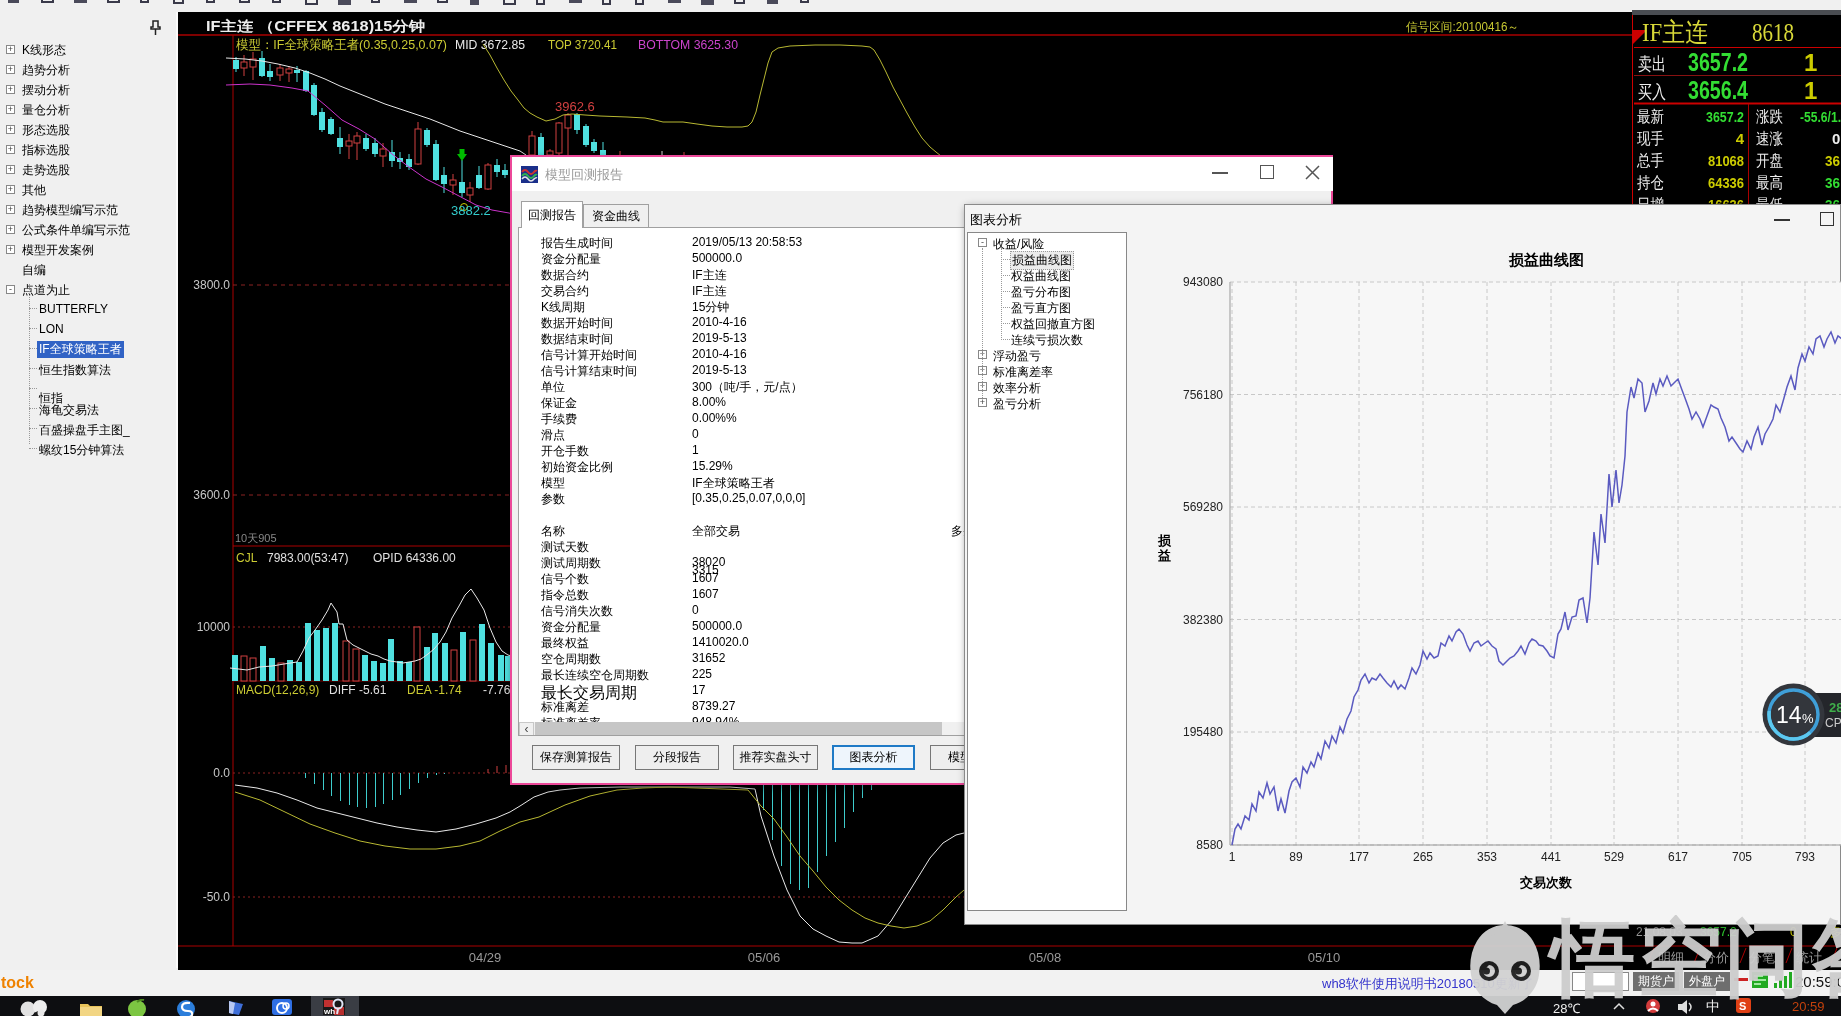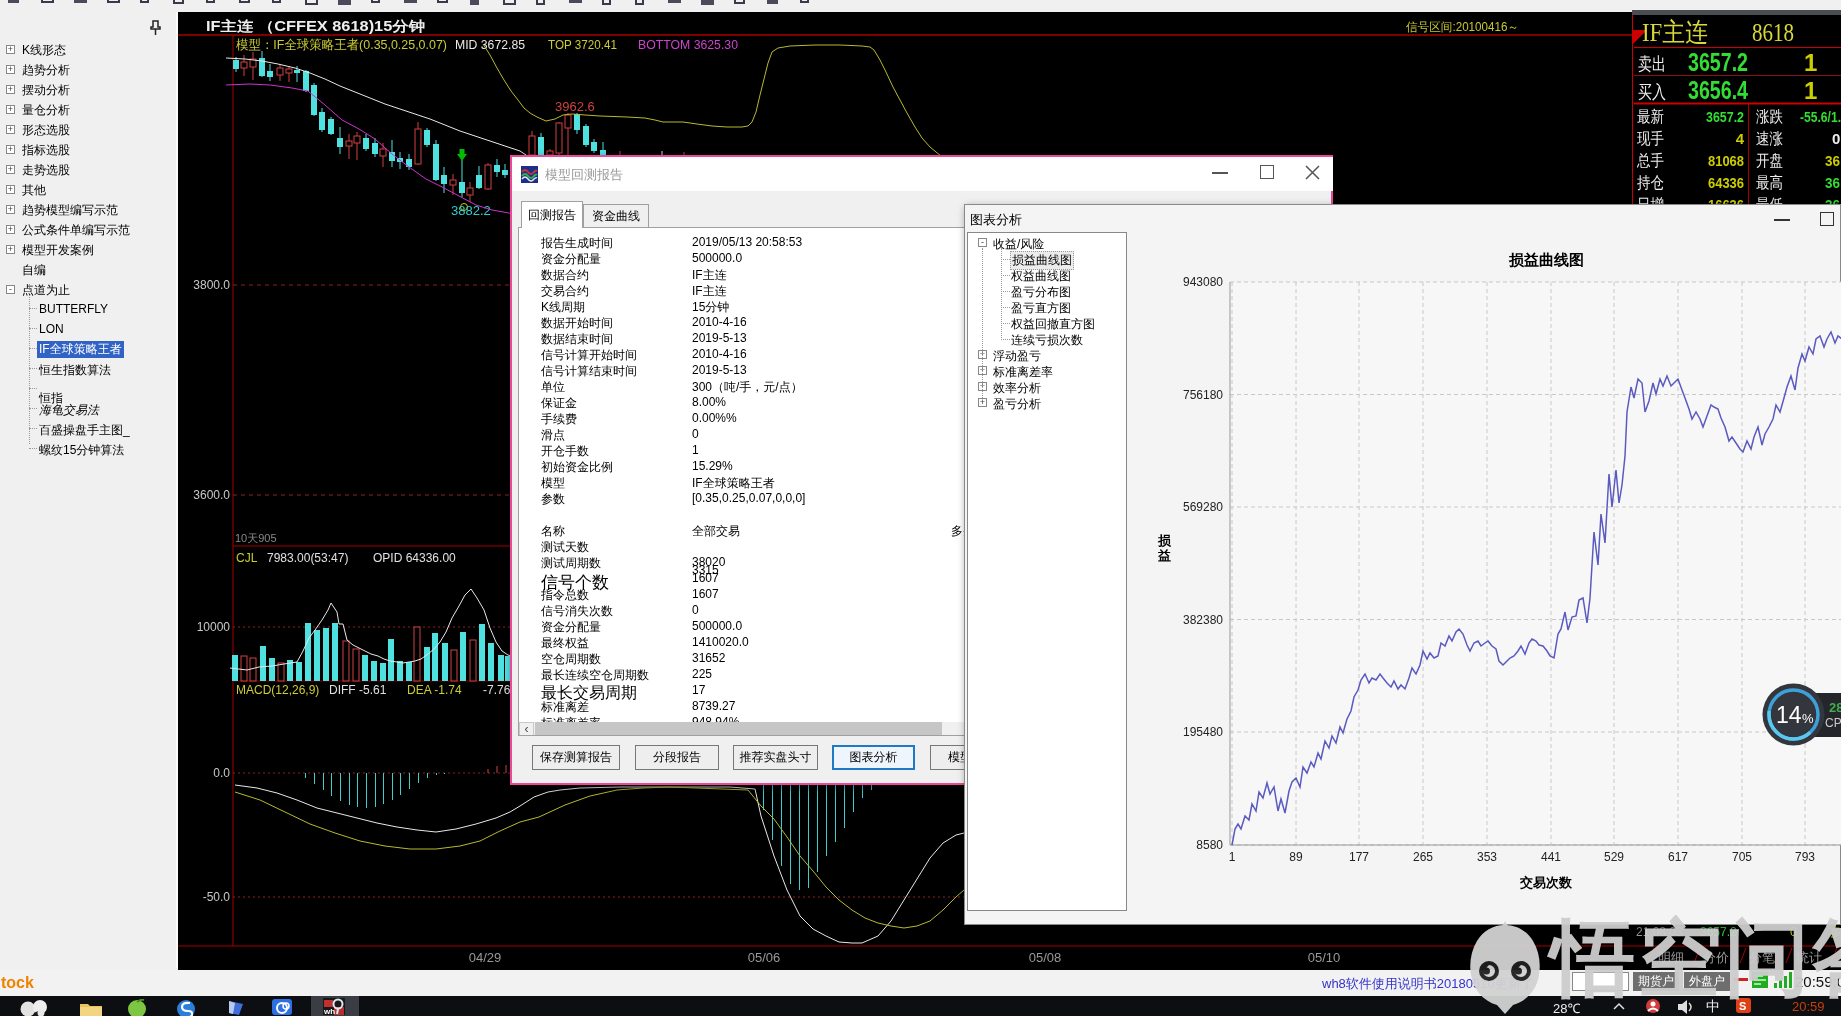--- a/index.html
+++ b/index.html
@@ -66,21 +66,21 @@
 <div class="abs" style="left:39px;top:290px;white-space:nowrap;">BUTTERFLY</div>
 <div class="abs" style="left:29px;top:296px;width:8px;height:1px;border-top:1px dotted #999;"></div>
 <div class="abs" style="left:39px;top:310px;white-space:nowrap;">LON</div>
 <div class="abs" style="left:29px;top:316px;width:8px;height:1px;border-top:1px dotted #999;"></div>
 <div class="abs" style="left:37px;top:329px;background:#3163c5;color:#fff;padding:0 2px;white-space:nowrap;">IF全球策略王者</div>
 <div class="abs" style="left:29px;top:336px;width:8px;height:1px;border-top:1px dotted #999;"></div>
 <div class="abs" style="left:39px;top:350px;white-space:nowrap;">恒生指数算法</div>
 <div class="abs" style="left:29px;top:356px;width:8px;height:1px;border-top:1px dotted #999;"></div>
 <div class="abs" style="left:39px;top:378px;white-space:nowrap;">恒指</div>
 <div class="abs" style="left:29px;top:376px;width:8px;height:1px;border-top:1px dotted #999;"></div>
-<div class="abs" style="left:39px;top:390px;white-space:nowrap;font-style:italic;">海龟交易法</div>
+<div class="abs" style="left:39px;top:390px;white-space:nowrap;">海龟交易法</div>
 <div class="abs" style="left:29px;top:396px;width:8px;height:1px;border-top:1px dotted #999;"></div>
 <div class="abs" style="left:39px;top:410px;white-space:nowrap;">百盛操盘手主图_</div>
 <div class="abs" style="left:29px;top:416px;width:8px;height:1px;border-top:1px dotted #999;"></div>
 <div class="abs" style="left:39px;top:430px;white-space:nowrap;text-align:center;">螺纹15分钟算法</div>
 <div class="abs" style="left:29px;top:436px;width:8px;height:1px;border-top:1px dotted #999;"></div>
 <div class="abs" style="left:29px;top:272px;width:1px;height:160px;border-left:1px dotted #999;"></div>
 </div>
 <svg class="abs" style="left:178px;top:12px;" width="1454" height="958">
     <rect x="0" y="0" width="1454" height="958" fill="#000000"></rect>
     <line x1="0" y1="23" x2="1454" y2="23" stroke="#aa0000" stroke-width="1.5"></line>
@@ -458,21 +458,21 @@
       <div class="abs" style="left:173px;top:247px;font-size:12px;color:#000;white-space:nowrap;">IF全球策略王者</div>
       <div class="abs" style="left:22px;top:263px;font-size:12px;color:#000;white-space:nowrap;">参数</div>
       <div class="abs" style="left:173px;top:263px;font-size:12px;color:#000;white-space:nowrap;">[0.35,0.25,0.07,0,0,0]</div>
       <div class="abs" style="left:22px;top:295px;font-size:12px;color:#000;white-space:nowrap;">名称</div>
       <div class="abs" style="left:173px;top:295px;font-size:12px;color:#000;white-space:nowrap;">全部交易</div>
       <div class="abs" style="left:432px;top:295px;font-size:12px;color:#000;">多头</div>
       <div class="abs" style="left:22px;top:311px;font-size:12px;color:#000;white-space:nowrap;">测试天数</div>
       <div class="abs" style="left:173px;top:311px;font-size:12px;color:#000;white-space:nowrap;margin-top:24px;">3315</div>
       <div class="abs" style="left:22px;top:327px;font-size:12px;color:#000;white-space:nowrap;">测试周期数</div>
       <div class="abs" style="left:173px;top:327px;font-size:12px;color:#000;white-space:nowrap;">38020</div>
-      <div class="abs" style="left:22px;top:343px;font-size:17px;color:#000;white-space:nowrap;">信号个数</div>
+      <div class="abs" style="left:22px;top:343px;font-size:12px;color:#000;white-space:nowrap;">信号个数</div>
       <div class="abs" style="left:173px;top:343px;font-size:12px;color:#000;white-space:nowrap;">1607</div>
       <div class="abs" style="left:22px;top:359px;font-size:12px;color:#000;white-space:nowrap;">指令总数</div>
       <div class="abs" style="left:173px;top:359px;font-size:12px;color:#000;white-space:nowrap;">1607</div>
       <div class="abs" style="left:22px;top:375px;font-size:12px;color:#000;white-space:nowrap;">信号消失次数</div>
       <div class="abs" style="left:173px;top:375px;font-size:12px;color:#000;white-space:nowrap;">0</div>
       <div class="abs" style="left:22px;top:391px;font-size:12px;color:#000;white-space:nowrap;">资金分配量</div>
       <div class="abs" style="left:173px;top:391px;font-size:12px;color:#000;white-space:nowrap;">500000.0</div>
       <div class="abs" style="left:22px;top:407px;font-size:12px;color:#000;white-space:nowrap;">最终权益</div>
       <div class="abs" style="left:173px;top:407px;font-size:12px;color:#000;white-space:nowrap;">1410020.0</div>
       <div class="abs" style="left:22px;top:423px;font-size:12px;color:#000;white-space:nowrap;">空仓周期数</div>

